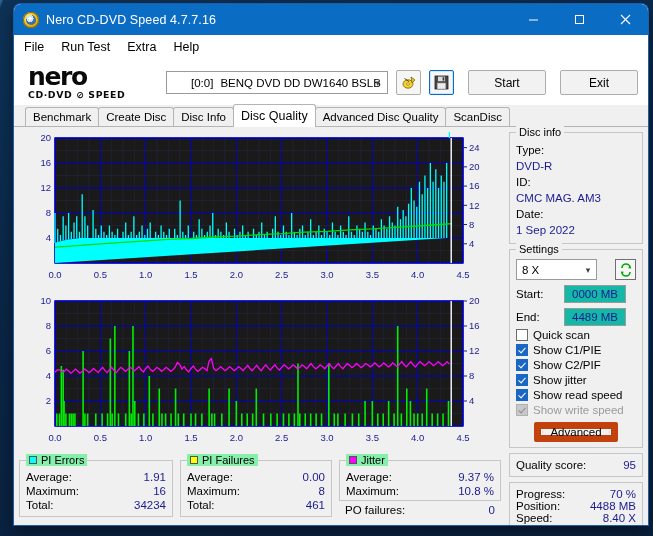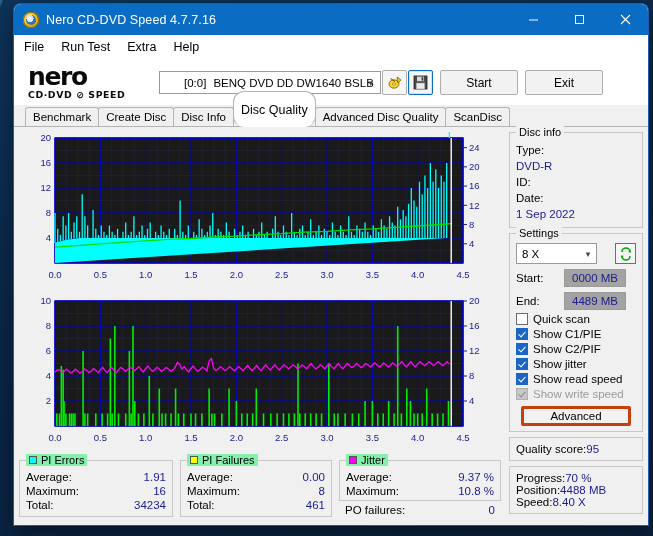--- a/index.html
+++ b/index.html
@@ -66,21 +66,21 @@
   
   #menubar {
     height: 25px; background: #fff; display: flex; align-items: center;
     padding-left: 10px; gap: 17px; flex: 0 0 auto;
     border-bottom: 1px solid #fff;
   }
   #menubar span { font-size: 12.5px; color: #000; }
   
   #toolbar {
     height: 45px; background: #fff; display: flex; align-items: center;
-    padding: 0 10px 0 14px; gap: 1px; flex: 0 0 auto;
+    padding: 0 10px 0 14px; gap: 8px; flex: 0 0 auto;
   }
   #logo { width: 130px; display: flex; flex-direction: column; align-items: flex-start; }
   #logo .nero {
     font-size: 25px; font-weight: bold; letter-spacing: -1.4px;
     line-height: .92; color: #0a0a0a;
     font-family: "DejaVu Sans", sans-serif;
   }
   #logo .sub {
     font-size: 9.3px; font-weight: bold; letter-spacing: .6px;
     color: #0a0a0a; font-family: "DejaVu Sans", sans-serif;
@@ -122,24 +122,23 @@
   .tab {
     height: 19px; padding: 0 7px;
     font-size: 11.5px; color: #000;
     display: flex; align-items: center;
     background: #f0f0f0;
     border: 1px solid #b4b4b4; border-bottom: none;
     border-radius: 3px 3px 0 0;
     margin-right: -1px;
   }
   .tab.active {
-    height: 36px; background: #fff; font-size: 12.5px;
+    height: 23px; background: #fff; font-size: 12.5px;
     border-color: #b4b4b4; position: relative; z-index: 2;
     margin-bottom: -1px;
-    border-radius: 11px;
   }
   
   #content { flex: 1 1 auto; display: flex; padding: 5px 5px 4px 5px; gap: 5px; background:#f0f0f0; }
   #left-col { width: 485px; display: flex; flex-direction: column; }
   #right-col { width: 134px; display: flex; flex-direction: column; gap: 5px; }
   
   .chart-wrap { position: relative; }
   .chart-wrap svg { display: block; }
   
   #stats { display: flex; gap: 7px; margin-top: 5px; }
@@ -178,21 +177,21 @@
     font-size: 11.5px; position: relative; width: 82px;
   }
   .sel .chev { position: absolute; right: 6px; top: 0; bottom: 0; display: flex; align-items: center; font-size: 9px; color: #444; }
   .refresh-btn {
     width: 21px; height: 21px; border: 1px solid #6f6f6f; background: #f6f6f6;
     display: flex; align-items: center; justify-content: center; margin-left: 6px;
   }
   .field-row { display: flex; align-items: center; margin-top: 5px; }
   .field-row .lbl { width: 48px; font-size: 11.5px; }
   .field {
-    width: 62px; height: 18px; border: 1px solid #9a9a9a; background: #a3a3a3;
+    width: 62px; height: 18px; border: 1px solid #9a9a9a; background: #14b8a6;
     font-size: 11.5px; color: #1b1b8f; display: flex; align-items: center; justify-content: center;
   }
   .check { display: flex; align-items: center; gap: 5px; font-size: 11.5px; margin-top: 3px; }
   .cbox {
     width: 12px; height: 12px; border: 1px solid #6b6b6b; background: #fff;
     display: inline-block; position: relative; flex: 0 0 auto;
   }
   .cbox.on { background: #1a66c4; border-color: #1a66c4; }
   .cbox.on:after {
     content: ""; position: absolute; left: 3px; top: 1px;
@@ -200,25 +199,25 @@
     transform: rotate(42deg);
   }
   .cbox.dim { background: #c8c8c8; border-color: #b0b0b0; }
   .cbox.dim:after {
     content: ""; position: absolute; left: 3px; top: 1px;
     width: 3px; height: 6px; border: solid #8f8f8f; border-width: 0 1.6px 1.6px 0;
     transform: rotate(42deg);
   }
   .check.disabled { color: #9a9a9a; }
   .adv-btn {
-    margin: 6px auto 0 auto; width: 110px; height: 20px;
-    border: 3px solid #c2410c; background: #f2f2f2; border-radius: 2px;
+    margin: 6px auto 0 auto; width: 84px; height: 20px;
+    border: 7px solid #c2410c; background: #f2f2f2; border-radius: 2px;
     font-size: 11.5px; display: flex; align-items: center; justify-content: center;
   }
-  .qrow { display: flex; font-size: 11.5px; }
+  .qrow { display: flex; justify-content: space-between; font-size: 11.5px; }
   .qrow .v { color: #1b1b8f; }
 </style>
 </head>
 <body>
 
 <div id="desktop"></div>
 
 <div id="window">
 
   <div id="titlebar">
@@ -754,20 +753,21 @@
     <div id="right-col">
 
       <div class="panel">
         <div class="legend">Disc info</div>
         <div class="kv">
           <span class="k">Type:</span>
           <span class="v">DVD-R</span>
         </div>
         <div class="kv">
           <span class="k">ID:</span>
+          <span class="v">CMC MAG. AM3</span>
         </div>
         <div class="kv">
           <span class="k">Date:</span>
           <span class="v">1 Sep 2022</span>
         </div>
       </div>
 
       <div class="panel">
         <div class="legend">Settings</div>
         <div style="display:flex;align-items:center;gap:12px;">

